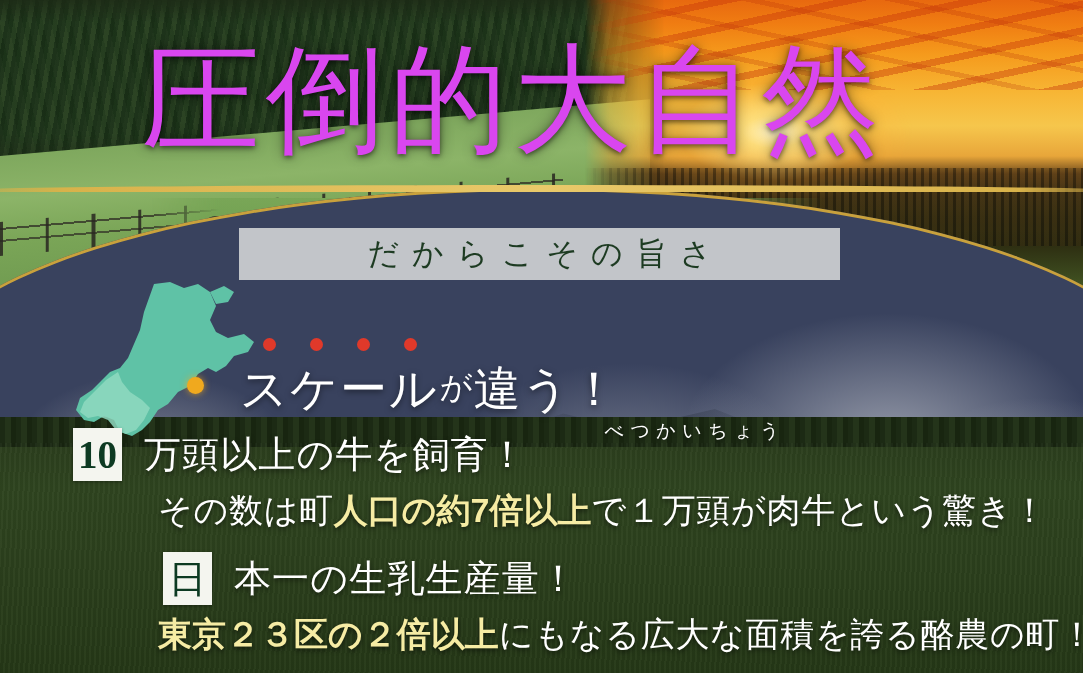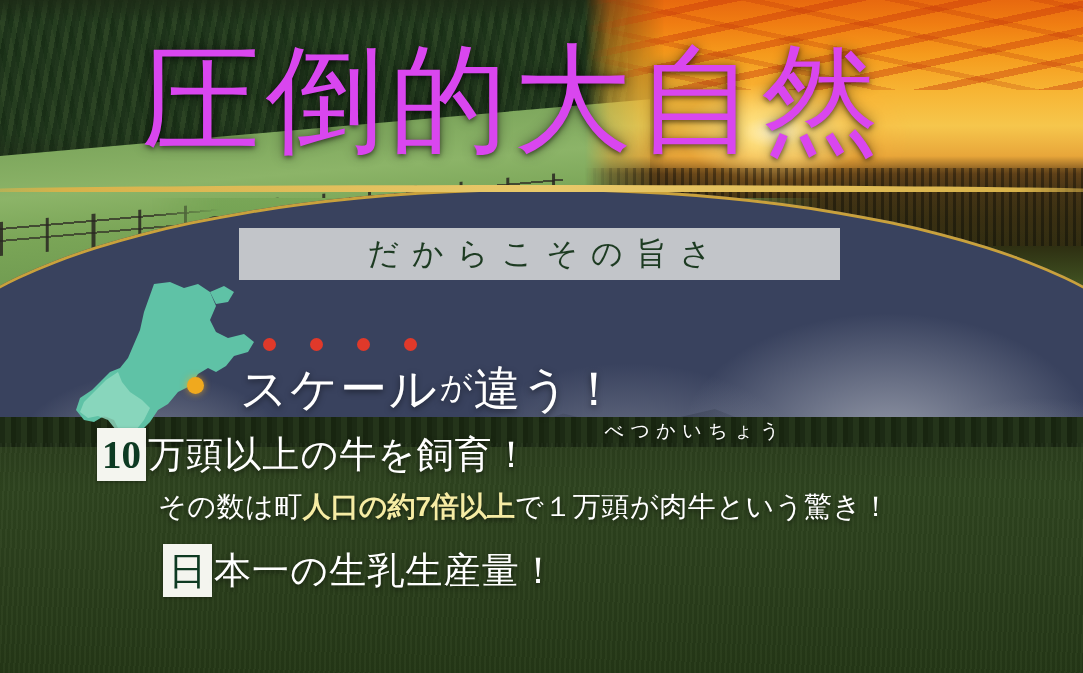--- a/index.html
+++ b/index.html
@@ -191,36 +191,36 @@
     position:absolute;left:557px;top:418px;width:270px;
     text-align:center;color:#fff;font-size:19px;letter-spacing:.34em;
     text-indent:.34em;text-shadow:0 1px 4px rgba(0,0,0,.55);
   }
 
   
   .facts{position:absolute;left:0;top:428px;width:1083px;}
   .fact{margin-bottom:18px;}
   .fact-head{
     display:flex;align-items:center;justify-content:flex-start;
-    padding-left:97px;white-space:nowrap;
+    padding-left:73px;white-space:nowrap;
   }
   .badge{
     width:49px;height:53px;background:#f4f5ef;
     display:flex;align-items:center;justify-content:center;
     color:#0d3a22;font-size:39px;line-height:1;font-weight:700;
     box-shadow:0 1px 3px rgba(0,0,0,.35);flex:0 0 auto;
   }
   .badge.kanji{font-size:38px;font-weight:400;}
   .fact-head-text{
-    font-size:37px;color:#fff;letter-spacing:.03em;margin-left:2px;
+    font-size:37px;color:#fff;letter-spacing:.03em;margin-left:22px;
     text-shadow:0 2px 5px rgba(0,0,0,.55);
   }
   .fact-sub{
     padding-left:158px;margin-top:7px;white-space:nowrap;
-    font-size:28px;color:#fff;letter-spacing:.02em;
+    font-size:34px;color:#fff;letter-spacing:.02em;
     text-shadow:0 2px 5px rgba(0,0,0,.6);
   }
   .hl{color:#f6eca4;font-weight:700;font-family:"Liberation Sans","DejaVu Sans",sans-serif;letter-spacing:0;}
   .fact2 .fact-head{padding-left:163px;}
   .fact2 .fact-sub{padding-left:158px;}
 </style>
 </head>
 <body>
 
 <div class="stage">
@@ -295,17 +295,18 @@
         <span class="fact-head-text">万頭以上の牛を飼育！</span>
       </div>
       <div class="fact-sub"><span>その数は町</span><span class="hl">人口の約7倍以上</span><span>で１万頭が肉牛という驚き！</span></div>
     </div>
 
     <div class="fact fact2">
       <div class="fact-head">
         <span class="badge kanji">日</span>
         <span class="fact-head-text">本一の生乳生産量！</span>
       </div>
+      <div class="fact-sub"><span></span><span class="hl">東京２３区の２倍以上</span><span>にもなる広大な面積を誇る酪農の町！</span></div>
     </div>
 
   </div>
 
 </div>
 
 </body></html>

